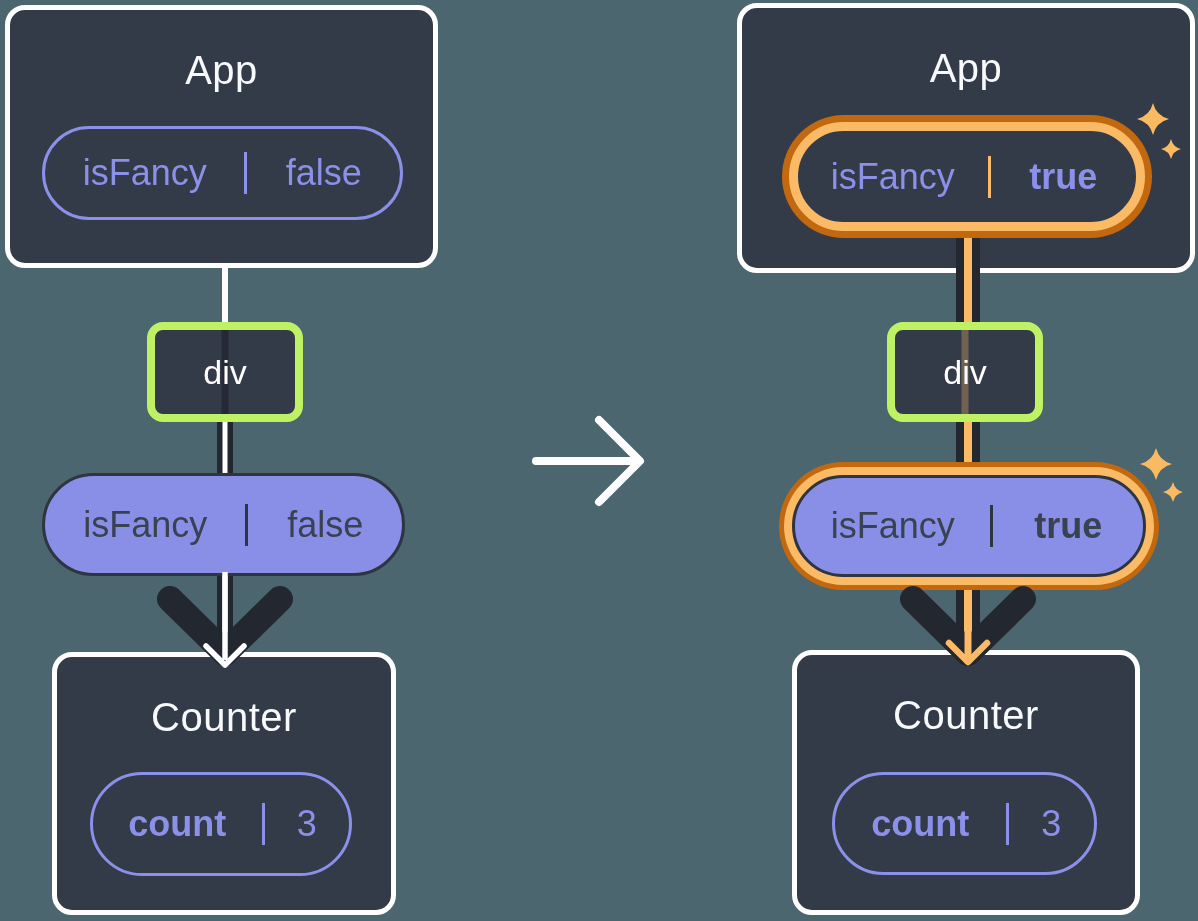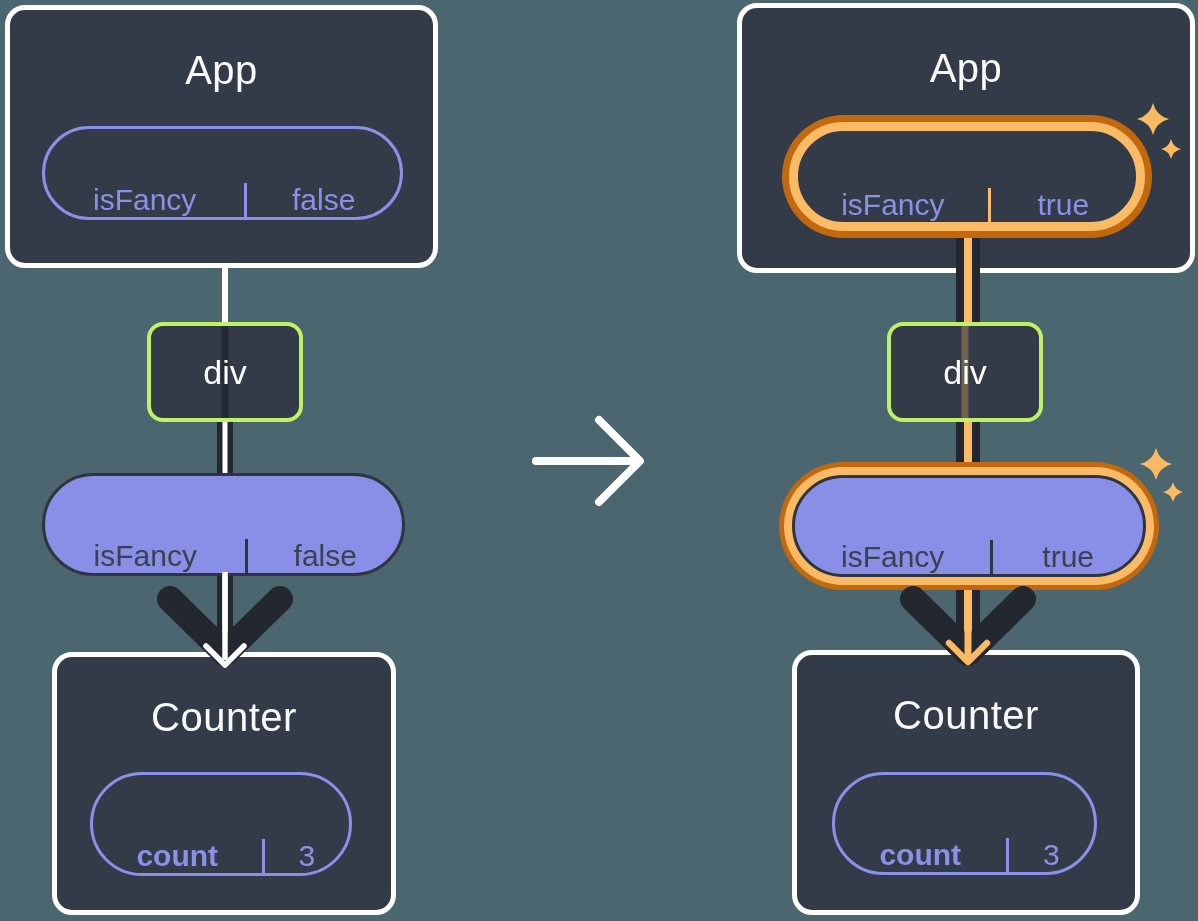--- a/index.html
+++ b/index.html
@@ -10,58 +10,58 @@
   .card{
     position:absolute;background:#343B48;border:5px solid #FFFFFF;
     border-radius:20px;box-sizing:border-box;z-index:1;
   }
   .card.z3{z-index:3;}
   .card-title{
     position:absolute;left:0;right:0;top:38px;text-align:center;
     color:#F7F9FB;font-size:40px;font-weight:500;letter-spacing:.5px;
   }
   .divbox{
-    position:absolute;background:#343B48;border:4px solid #bef264;
+    position:absolute;background:#343B48;border:8px solid #bef264;
     border-radius:16px;box-sizing:border-box;z-index:3;
     display:flex;align-items:center;justify-content:center;
     color:#FFFFFF;font-size:34px;font-weight:500;
   }
   .div-stripe{
     position:absolute;top:0;bottom:0;left:50%;transform:translateX(-50%);
     width:7px;z-index:0;
   }
   .div-stripe.dark{background:rgba(20,24,33,0.5);}
   .div-stripe.amber{background:rgba(251,187,102,0.3);}
   .div-label{position:relative;z-index:1;}
   .svg-layer{position:absolute;left:0;top:0;pointer-events:none;}
   .under{z-index:2;}
   .over{z-index:6;}
   .pill{
-    position:absolute;display:flex;align-items:flex-end;box-sizing:border-box;
-    border-radius:999px;z-index:4;font-size:30px;
+    position:absolute;display:flex;align-items:center;box-sizing:border-box;
+    border-radius:999px;z-index:4;font-size:36px;
   }
   .pill .cell{display:flex;align-items:center;justify-content:center;}
   .pill .key{flex:0 0 57%;box-sizing:border-box;}
   .pill .val{flex:1 1 auto;border-radius:7px;}
   .pill.counter-pill .key{flex:0 0 67%;font-weight:bold;}
   .pill-outline{border:3px solid #8B90E8;color:#8B90E8;background:transparent;}
   .pill-outline .key{border-right:3px solid #8B90E8;}
   .pill-filled{background:#898FE7;border:3px solid #2E3440;color:#3A4150;}
   .pill-filled .key{border-right:3px solid #2E3440;}
   .pill-hl-outline{
     background:#343B48;border:9px solid #FBBB66;color:#8B90E8;
     box-shadow:0 0 0 7px #C2680F;
   }
   .pill-hl-outline .key{border-right:3px solid #FBBB66;}
   .pill-hl-filled{
     background:#898FE7;border:3px solid #2E3440;color:#3A4150;
     box-shadow:0 0 0 8px #FBBB66,0 0 0 13px #C2680F;
   }
   .pill-hl-filled .key{border-right:3px solid #2E3440;}
-  .bold-val{font-weight:400;}
+  .bold-val{font-weight:700;}
   
   #app-left{left:5px;top:5px;width:433px;height:263px;}
   #app-right{left:737px;top:3px;width:458px;height:270px;}
   #counter-left{left:52px;top:652px;width:344px;height:263px;}
   #counter-right{left:792px;top:650px;width:348px;height:265px;}
   #div-left{left:147px;top:322px;width:156px;height:100px;}
   #div-right{left:887px;top:322px;width:156px;height:100px;}
   #app-pill-left{left:42px;top:126px;width:361px;height:94px;}
   #app-pill-right{left:789px;top:122px;width:356px;height:109px;}
   #prop-pill-left{left:42px;top:473px;width:363px;height:103px;}

